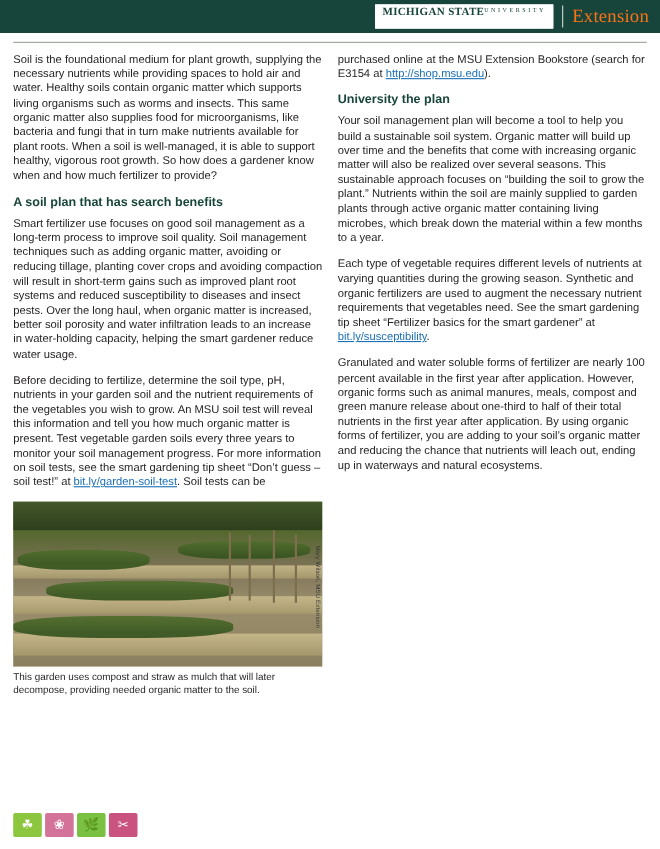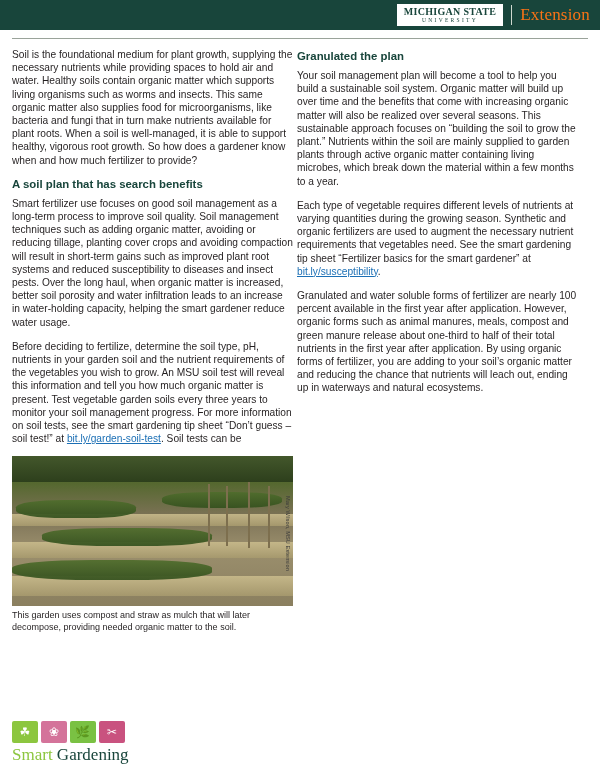--- a/index.html
+++ b/index.html
@@ -26,23 +26,23 @@
     position: relative;
     height: 30px;
     background: #18453b;
     display: flex;
     align-items: center;
     justify-content: flex-end;
     padding-right: 10px;
   }
   .msu-logo {
     display: flex;
-    flex-direction: column;
+    flex-direction: row;
     justify-content: center;
-    align-items: center;
+    align-items: flex-start;
     background: #ffffff;
     border: 1px solid #ffffff;
     padding: 2px 6px 2px 6px;
     margin-right: 8px;
     height: 22px;
     box-sizing: border-box;
   }
   .msu-logo .m1 {
     font-family: "Liberation Serif", serif;
     font-weight: bold;
@@ -95,21 +95,21 @@
   .rule {
     border-top: 1px solid #9aa39a;
     margin: 8px 12px 0 12px;
   }
 
   
   .columns {
     position: relative;
     display: flex;
     padding: 9px 12px 0 12px;
-    gap: 4px;
+    gap: 14px;
     box-sizing: border-box;
   }
   .col {
     width: 281px;
     box-sizing: border-box;
   }
   p {
     font-size: 10.2px;
     line-height: 13.2px;
     margin: 0 0 11px 0;
@@ -311,34 +311,34 @@
           <div class="stake" style="left:256px;top:30px;height:62px;"></div>
           <div class="credit-vert" style="right:2px;top:40px;">Mary Wilson, MSU Extension</div>
         </div>
         <div class="fig-caption">This garden uses compost and straw as mulch that will later decompose, providing needed organic matter to the soil.</div>
       </div>
     </div>
 
     <div class="col">
 
 
-
-      <h2 class="subhead">Granulated the plan</h2>
+      <p><span>purchased online at the MSU Extension Bookstore (search for E3154 at </span><a href="#">http://shop.msu.edu</a><span>).</span></p>
+
+      <h2 class="subhead">University the plan</h2>
 
       <p>Your soil management plan will become a tool to help you build a sustainable soil system. Organic matter will build up over time and the benefits that come with increasing organic matter will also be realized over several seasons. This sustainable approach focuses on “building the soil to grow the plant.” Nutrients within the soil are mainly supplied to garden plants through active organic matter containing living microbes, which break down the material within a few months to a year.</p>
 
       <p><span>Each type of vegetable requires different levels of nutrients at varying quantities during the growing season. Synthetic and organic fertilizers are used to augment the necessary nutrient requirements that vegetables need. See the smart gardening tip sheet “Fertilizer basics for the smart gardener” at </span><a href="#">bit.ly/susceptibility</a><span>.</span></p>
 
       <p>Granulated and water soluble forms of fertilizer are nearly 100 percent available in the first year after application. However, organic forms such as animal manures, meals, compost and green manure release about one-third to half of their total nutrients in the first year after application. By using organic forms of fertilizer, you are adding to your soil’s organic matter and reducing the chance that nutrients will leach out, ending up in waterways and natural ecosystems.</p>
     </div>
   </div>
 
   <div class="footer">
     <div class="footer-icons">
       <div class="ficon i1">☘</div>
       <div class="ficon i2">❀</div>
       <div class="ficon i3">🌿</div>
       <div class="ficon i4">✂</div>
     </div>
-    <div class="sg-word"><span>Smart </span><span class="dark">Gardening</span></div>
   </div>
 
 </div>
 
 </body></html>

